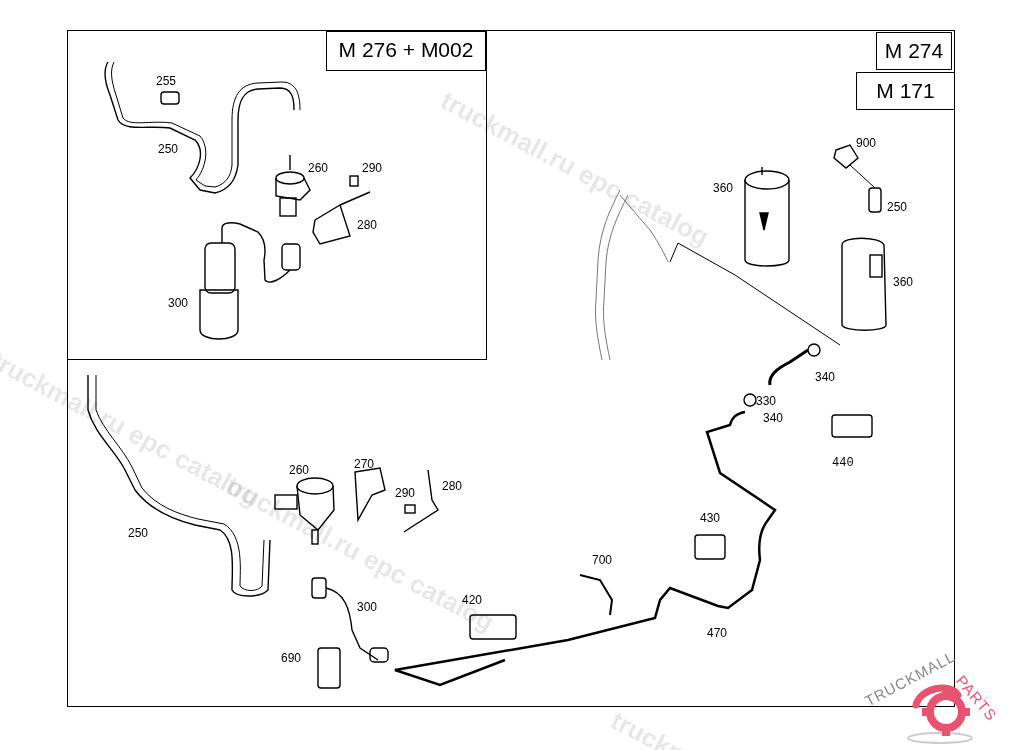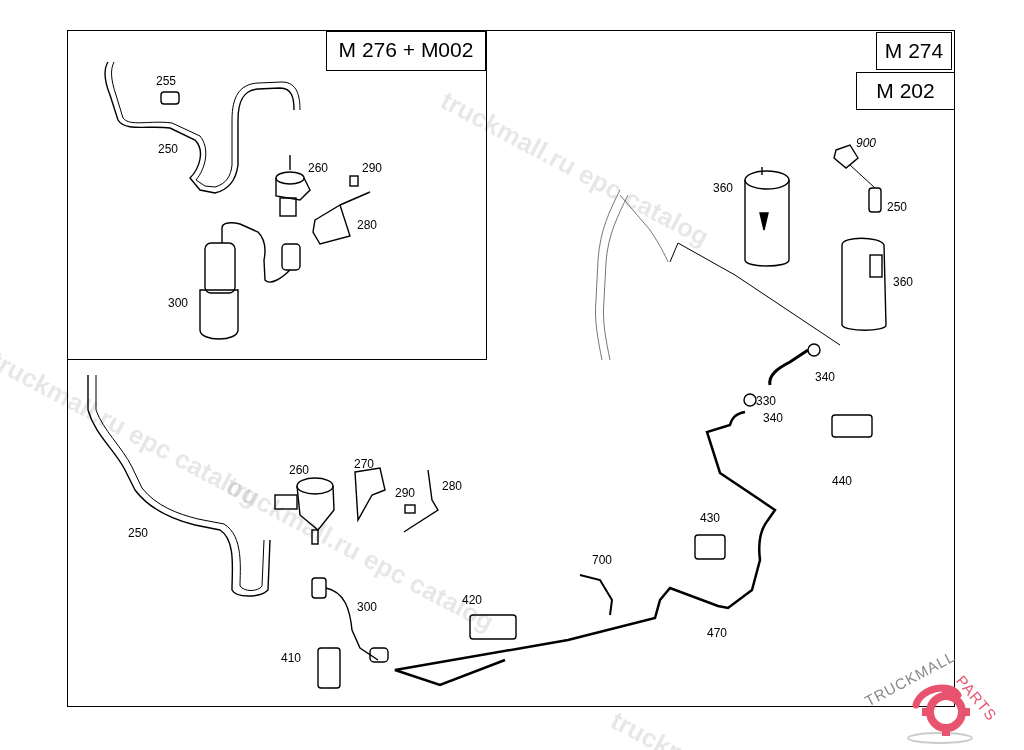--- a/index.html
+++ b/index.html
@@ -19,21 +19,21 @@
 <div class="wm" style="left:450px;top:85px;">truckmall.ru epc catalog</div>
 <div class="wm" style="left:0px;top:345px;">truckmall.ru epc catalog</div>
 <div class="wm" style="left:235px;top:470px;">truckmall.ru epc catalog</div>
 <div class="wm" style="left:620px;top:705px;">truckmall.ru epc catalog</div>
 
 <div class="frame"></div>
 <div class="inset"></div>
 
 <div class="tag" style="left:326px;top:31px;width:160px;height:40px;">M 276 + M002</div>
 <div class="tag" style="left:876px;top:32px;width:76px;height:38px;">M 274</div>
-<div class="tag" style="left:856px;top:72px;width:99px;height:38px;">M 202</div>
+<div class="tag" style="left:856px;top:72px;width:99px;height:38px;">M 171</div>
 
 <svg class="draw" width="1024" height="750">
   <g fill="none" stroke="#000" stroke-width="1.4">
 
     <path d="M108 62 C103 70 104 80 110 95 L118 120 C125 132 150 125 170 128 L195 140 C205 150 200 168 190 178 L200 190 L215 193 C228 190 236 180 238 165 L238 120 C238 100 244 90 258 89 L280 88 C292 88 294 98 294 110"></path>
     <path d="M114 62 C110 70 111 80 116 95 L123 118 C130 127 150 120 172 123 L200 136 C210 148 206 168 196 180 L205 186 L215 187 C226 184 231 176 232 165 L232 120 C232 96 240 84 258 83 L282 82 C298 82 300 98 300 110" stroke-width="1"></path>
 
     <rect x="161" y="92" width="18" height="12" rx="3"></rect>
 
     <g>
@@ -117,36 +117,36 @@
   </g>
 </svg>
 
 <div class="lbl" style="left:158px;top:142px;">250</div>
 <div class="lbl" style="left:156px;top:74px;">255</div>
 <div class="lbl" style="left:308px;top:161px;">260</div>
 <div class="lbl" style="left:362px;top:161px;">290</div>
 <div class="lbl" style="left:357px;top:218px;">280</div>
 <div class="lbl" style="left:168px;top:296px;">300</div>
 
-<div class="lbl" style="left:856px;top:136px;font-style:italic;">900</div>
+<div class="lbl" style="left:856px;top:136px;">900</div>
 <div class="lbl" style="left:713px;top:181px;">360</div>
 <div class="lbl" style="left:887px;top:200px;">250</div>
 <div class="lbl" style="left:893px;top:275px;">360</div>
 <div class="lbl" style="left:756px;top:346px;margin-top:48px;">330</div>
 <div class="lbl" style="left:815px;top:370px;">340</div>
 <div class="lbl" style="left:763px;top:411px;">340</div>
-<div class="lbl" style="left:832px;top:474px;">440</div>
+<div class="lbl" style="left:832px;top:456px;font-family:Liberation Mono, monospace;">440</div>
 
 <div class="lbl" style="left:128px;top:526px;">250</div>
 <div class="lbl" style="left:289px;top:463px;">260</div>
 <div class="lbl" style="left:354px;top:457px;">270</div>
 <div class="lbl" style="left:395px;top:486px;">290</div>
 <div class="lbl" style="left:442px;top:479px;">280</div>
 <div class="lbl" style="left:357px;top:600px;">300</div>
-<div class="lbl" style="left:281px;top:651px;">410</div>
+<div class="lbl" style="left:281px;top:651px;">690</div>
 <div class="lbl" style="left:462px;top:593px;">420</div>
 <div class="lbl" style="left:592px;top:553px;">700</div>
 <div class="lbl" style="left:672px;top:511px;margin-left:28px;">430</div>
 <div class="lbl" style="left:707px;top:626px;">470</div>
 
 <div class="logo">
   <svg width="166" height="100">
     <ellipse cx="82" cy="88" rx="32" ry="5" fill="none" stroke="#ccc" stroke-width="2"></ellipse>
     <path d="M58 55 C62 38 92 32 100 45" fill="none" stroke="#e8536f" stroke-width="7" stroke-linecap="round"></path>
     <circle cx="88" cy="62" r="16" fill="none" stroke="#e8536f" stroke-width="8"></circle>

